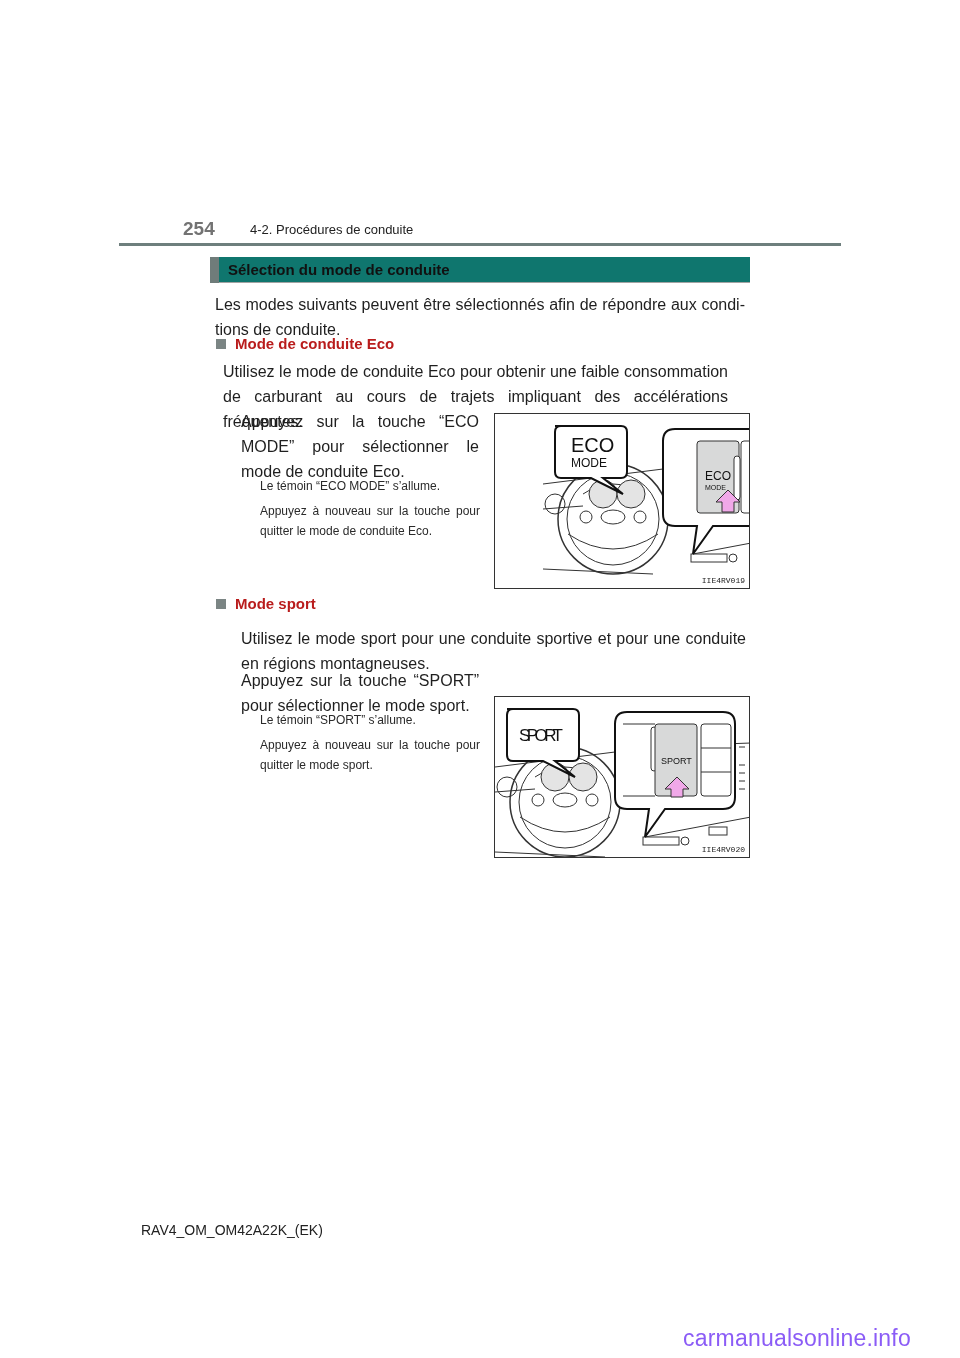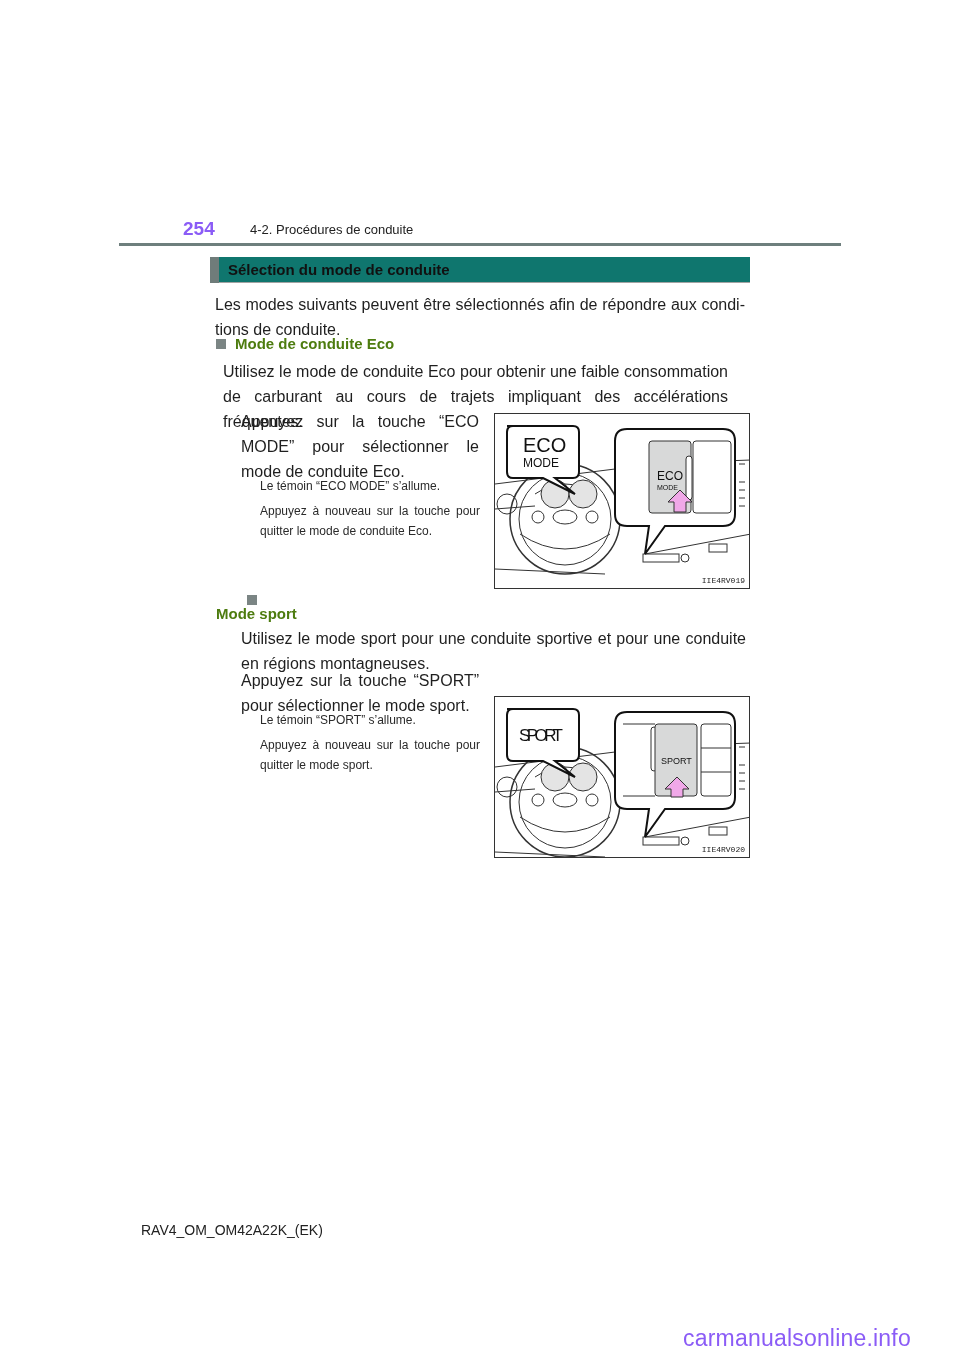--- a/index.html
+++ b/index.html
@@ -1,30 +1,30 @@
 <!DOCTYPE html>
 <html><head>
   <meta charset="utf-8">
   <style>
     * { box-sizing: border-box; margin: 0; padding: 0; }
     html, body { width: 960px; height: 1358px; background: #ffffff; }
     body { position: relative; font-family: "Liberation Sans", sans-serif; color: #1a1a1a; overflow: hidden; }
 
-    .page-number { position: absolute; left: 183px; top: 218px; font-size: 19px; font-weight: bold; color: #8b5cf6; }
+    .page-number { position: absolute; left: 183px; top: 218px; font-size: 19px; font-weight: bold; color: #737373; }
     .chapter-title { position: absolute; left: 250px; top: 222px; font-size: 13px; color: #222; }
     .header-rule { position: absolute; left: 119px; top: 243px; width: 722px; height: 3px; background: #6e7f7d; }
 
     .section-header { position: absolute; left: 210px; top: 257px; width: 540px; height: 26px; background: #0f766e; border-bottom: 1px solid #a3a3a3; }
     .section-header .bar { position: absolute; left: 0; top: 0; width: 9px; height: 26px; background: #6f7c7a; }
     .section-header .title { position: absolute; left: 18px; top: 4px; font-size: 15px; font-weight: bold; color: #111; }
 
     .p { position: absolute; font-size: 16px; line-height: 25px; color: #1f1f1f; text-align: justify; }
     .small { position: absolute; font-size: 12px; line-height: 20px; color: #2a2a2a; text-align: justify; }
 
-    .subhead { position: absolute; font-size: 15px; font-weight: bold; color: #4d7c0f; display: flex; align-items: center; }
+    .subhead { position: absolute; font-size: 15px; font-weight: bold; color: #b91c1c; display: flex; align-items: center; }
     .subhead .square { width: 10px; height: 10px; background: #7b8584; margin-right: 9px; }
 
     .figure { position: absolute; border: 1px solid #333; background: #fff; overflow: hidden; }
     .figure svg { display: block; }
     .fig-code { position: absolute; right: 4px; bottom: 3px; font-size: 8px; color: #222; font-family: Liberation Mono, monospace; }
 
     .footer-code { position: absolute; left: 141px; top: 1222px; font-size: 14px; color: #222; }
     .watermark { position: absolute; left: 683px; top: 1325px; font-size: 23px; color: #8b5cf6; letter-spacing: 0.2px; }
   </style>
 </head>
@@ -43,21 +43,21 @@
 
 <div class="subhead" style="left:216px; top:335px;">
   <span class="square"></span>
   <span>Mode de conduite Eco</span>
 </div>
 <div class="p" style="left:223px; top:359px; width:505px;">Utilisez le mode de conduite Eco pour obtenir une faible consommation de carburant au cours de trajets impliquant des accélérations fréquentes.</div>
 <div class="p" style="left:241px; top:409px; width:238px;">Appuyez sur la touche “ECO MODE” pour sélectionner le mode de conduite Eco.</div>
 <div class="small" style="left:260px; top:476px; width:220px;">Le témoin “ECO MODE” s’allume.</div>
 <div class="small" style="left:260px; top:501px; width:220px;">Appuyez à nouveau sur la touche pour quitter le mode de conduite Eco.</div>
 
-<div class="figure" style="left:494px; top:413px; width:256px; height:176px;">
+<div class="figure" style="left:494px; top:413px; width:256px; height:176px;padding-left:48px;">
   <svg width="256" height="176" viewBox="0 0 256 176">
     <g fill="none" stroke="#333" stroke-width="1">
 
       <path d="M0 70 L120 55 L200 48 L256 46"></path>
       <path d="M0 95 L40 92"></path>
       <path d="M150 140 L256 120"></path>
       <path d="M0 155 L110 160"></path>
 
       <circle cx="70" cy="105" r="55" stroke-width="1.5"></circle>
       <circle cx="70" cy="105" r="46"></circle>
@@ -92,21 +92,21 @@
         <line x1="244" y1="50" x2="250" y2="50"></line>
         <line x1="244" y1="68" x2="250" y2="68"></line>
         <line x1="244" y1="76" x2="250" y2="76"></line>
         <line x1="244" y1="84" x2="250" y2="84"></line>
         <line x1="244" y1="92" x2="250" y2="92"></line>
       </g>
   </svg>
   <div class="fig-code">IIE4RV019</div>
 </div>
 
-<div class="subhead" style="left:216px; top:595px;flex-direction:column;">
+<div class="subhead" style="left:216px; top:595px;">
   <span class="square"></span>
   <span>Mode sport</span>
 </div>
 <div class="p" style="left:241px; top:618px; width:505px;margin-top:8px;">Utilisez le mode sport pour une conduite sportive et pour une conduite en régions montagneuses.</div>
 <div class="p" style="left:241px; top:668px; width:238px;">Appuyez sur la touche “SPORT” pour sélectionner le mode sport.</div>
 <div class="small" style="left:260px; top:710px; width:220px;">Le témoin “SPORT” s’allume.</div>
 <div class="small" style="left:260px; top:735px; width:220px;">Appuyez à nouveau sur la touche pour quitter le mode sport.</div>
 
 <div class="figure" style="left:494px; top:696px; width:256px; height:162px;">
   <svg width="256" height="176" viewBox="0 0 256 176">

